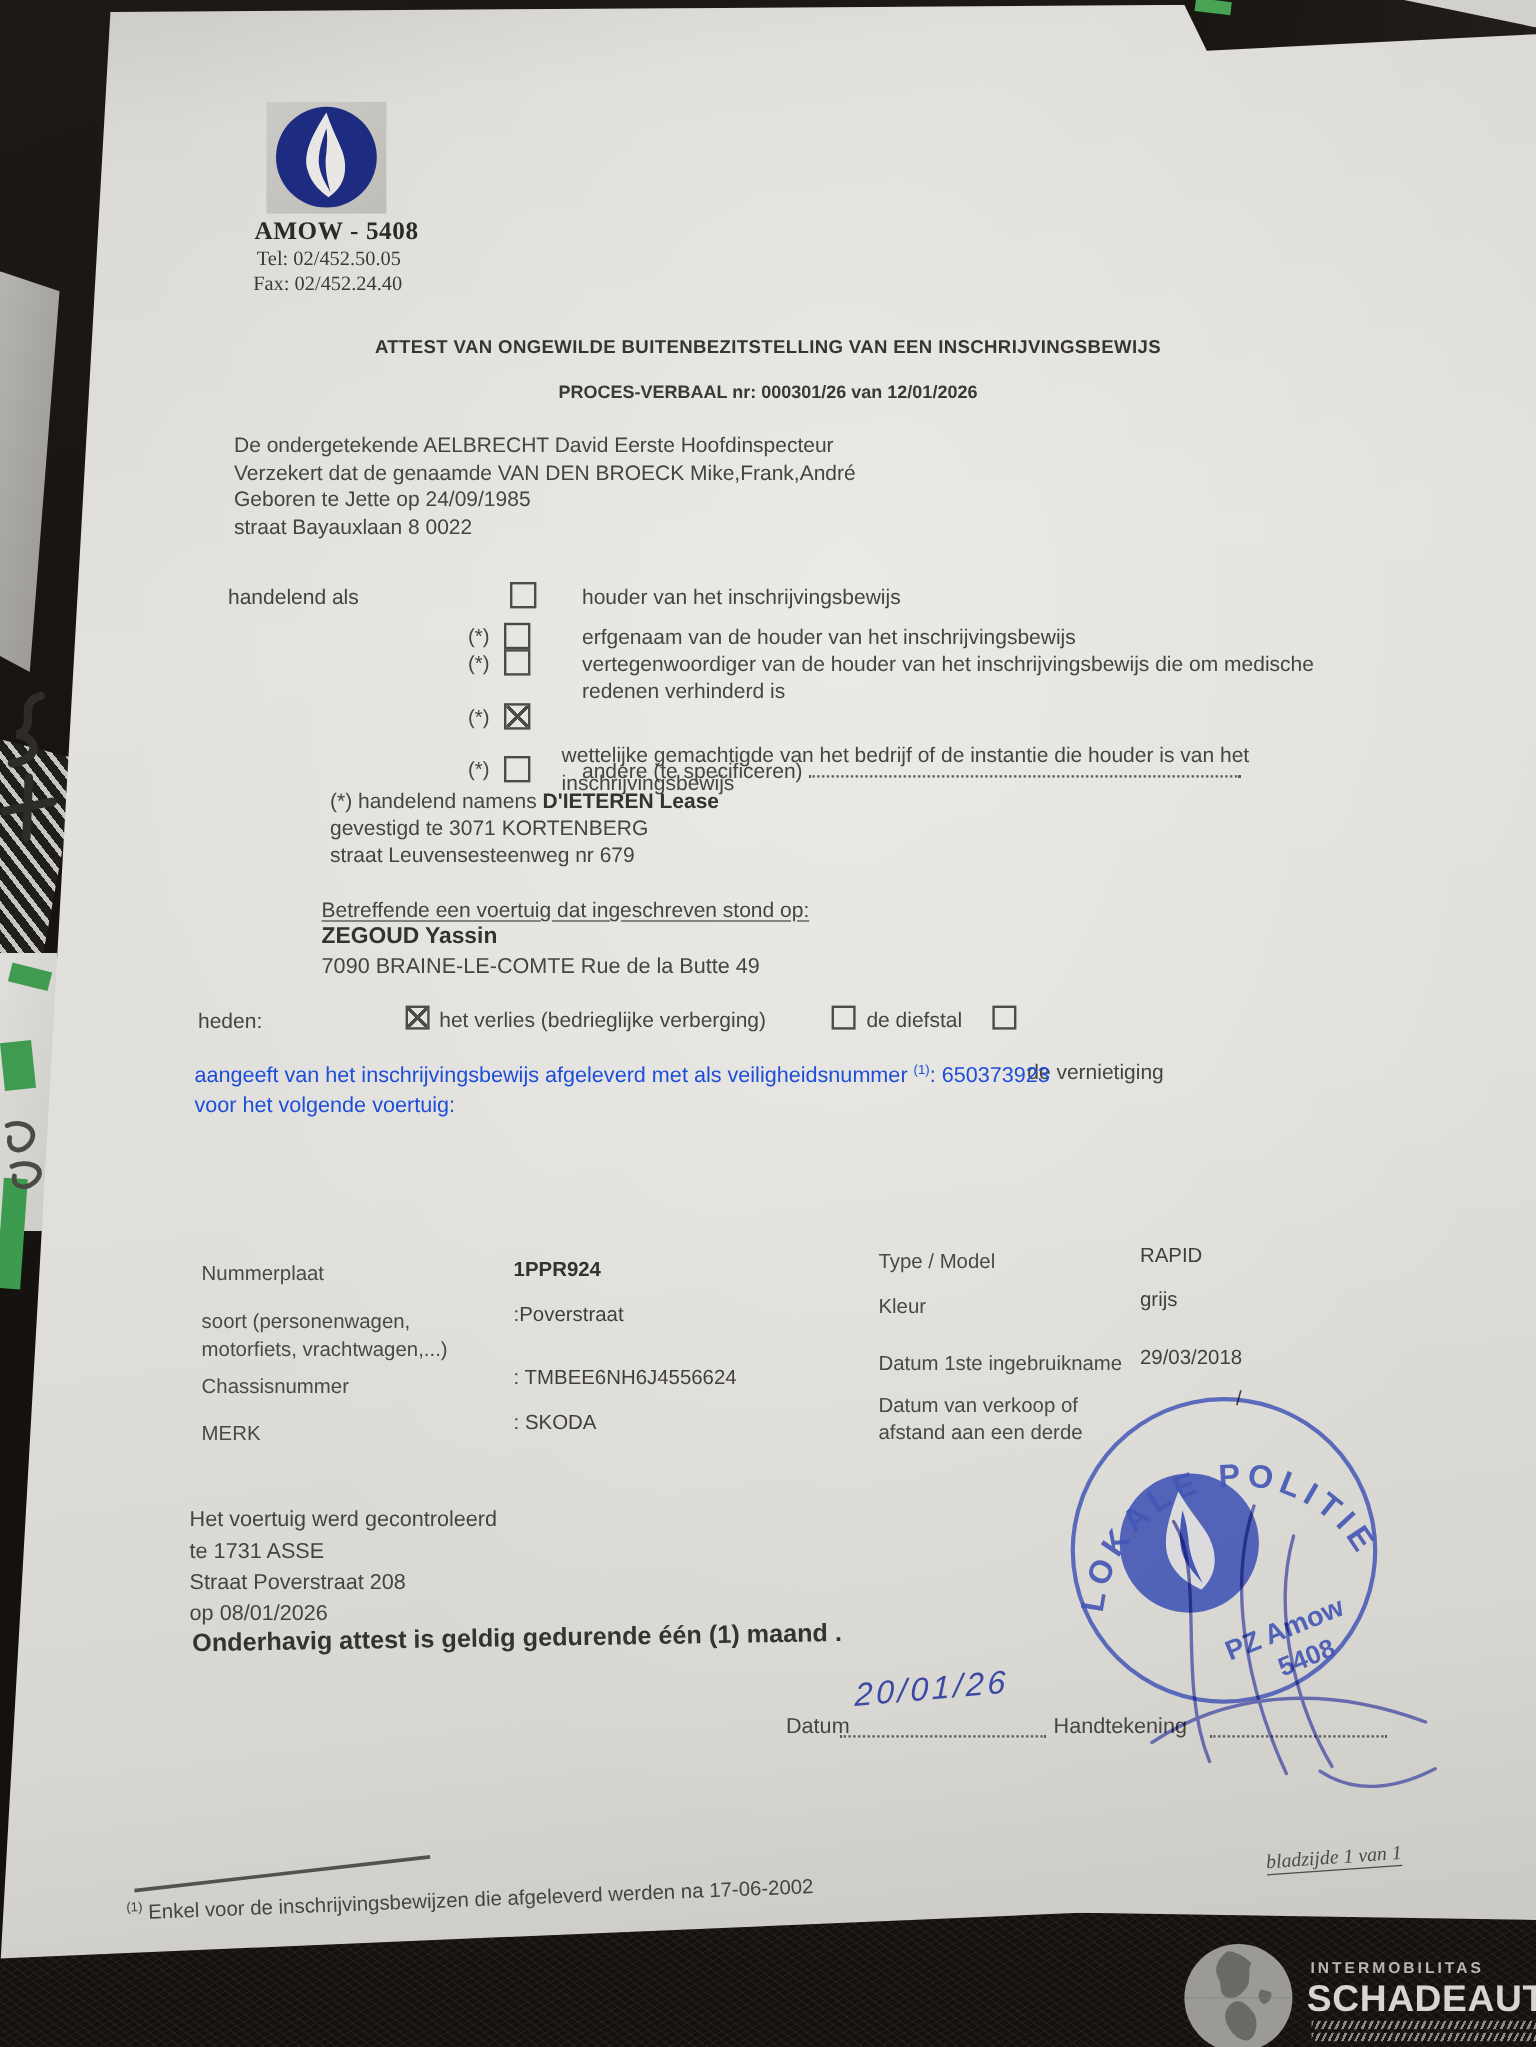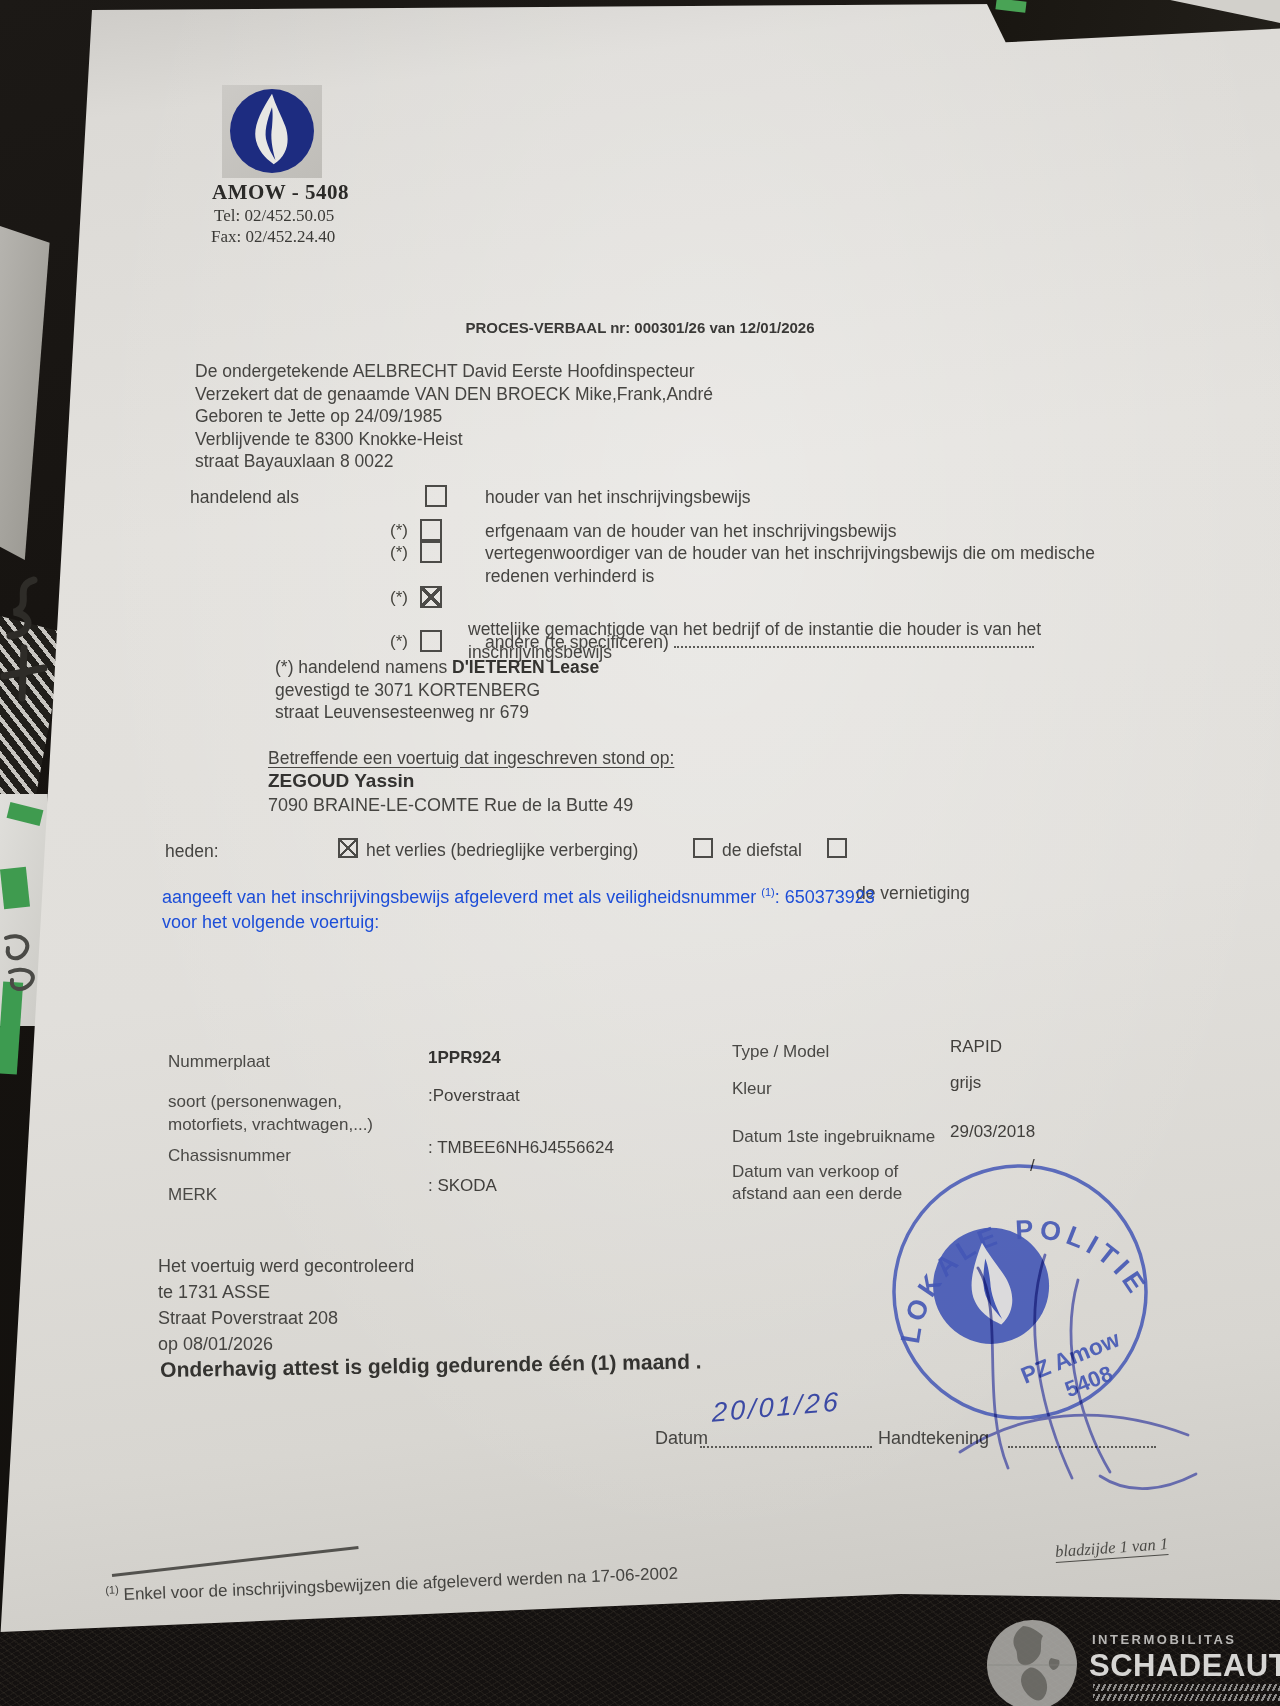--- a/index.html
+++ b/index.html
@@ -131,27 +131,27 @@
       <g fill="#e8e7e3">
         <use href="#flame" x="8" y="2" width="84" height="84" style="--x:0"></use>
       </g>
       <style>.flame-slit{fill:#1d2c80;}</style>
     </svg>
   </div>
   <div class="line" id="unit-name">AMOW - 5408</div>
   <div class="line" id="unit-tel">Tel: 02/452.50.05</div>
   <div class="line" id="unit-fax">Fax: 02/452.24.40</div>
 
+  <div class="line" id="doc-title">ATTEST VAN ONGEWILDE BUITENBEZITSTELLING VAN EEN  INSCHRIJVINGSBEWIJS</div>
   <div class="line" id="doc-subtitle">PROCES-VERBAAL nr: 000301/26 van 12/01/2026</div>
 
   <div class="abs" id="declaration">
     <div>De ondergetekende AELBRECHT David Eerste Hoofdinspecteur</div>
     <div>Verzekert dat de genaamde VAN DEN BROECK Mike,Frank,André</div>
     <div>Geboren te Jette op 24/09/1985</div>
-    <div>Verblijvende te 8300 Knokke-Heist</div>
     <div>straat Bayauxlaan 8 0022</div>
   </div>
 
   <div class="line" style="left:190px;top:487px;font-size:17.5px;">handelend als</div>
   <div class="cb" style="left:425px;top:485px;"></div>
   <div class="optlabel" style="left:485px;top:486px;">houder van het inschrijvingsbewijs</div>
 
   <div class="star" style="left:390px;top:521px;">(*)</div>
   <div class="cb" style="left:420px;top:519px;"></div>
   <div class="optlabel" style="left:485px;top:520px;">erfgenaam van de houder van het inschrijvingsbewijs</div>

